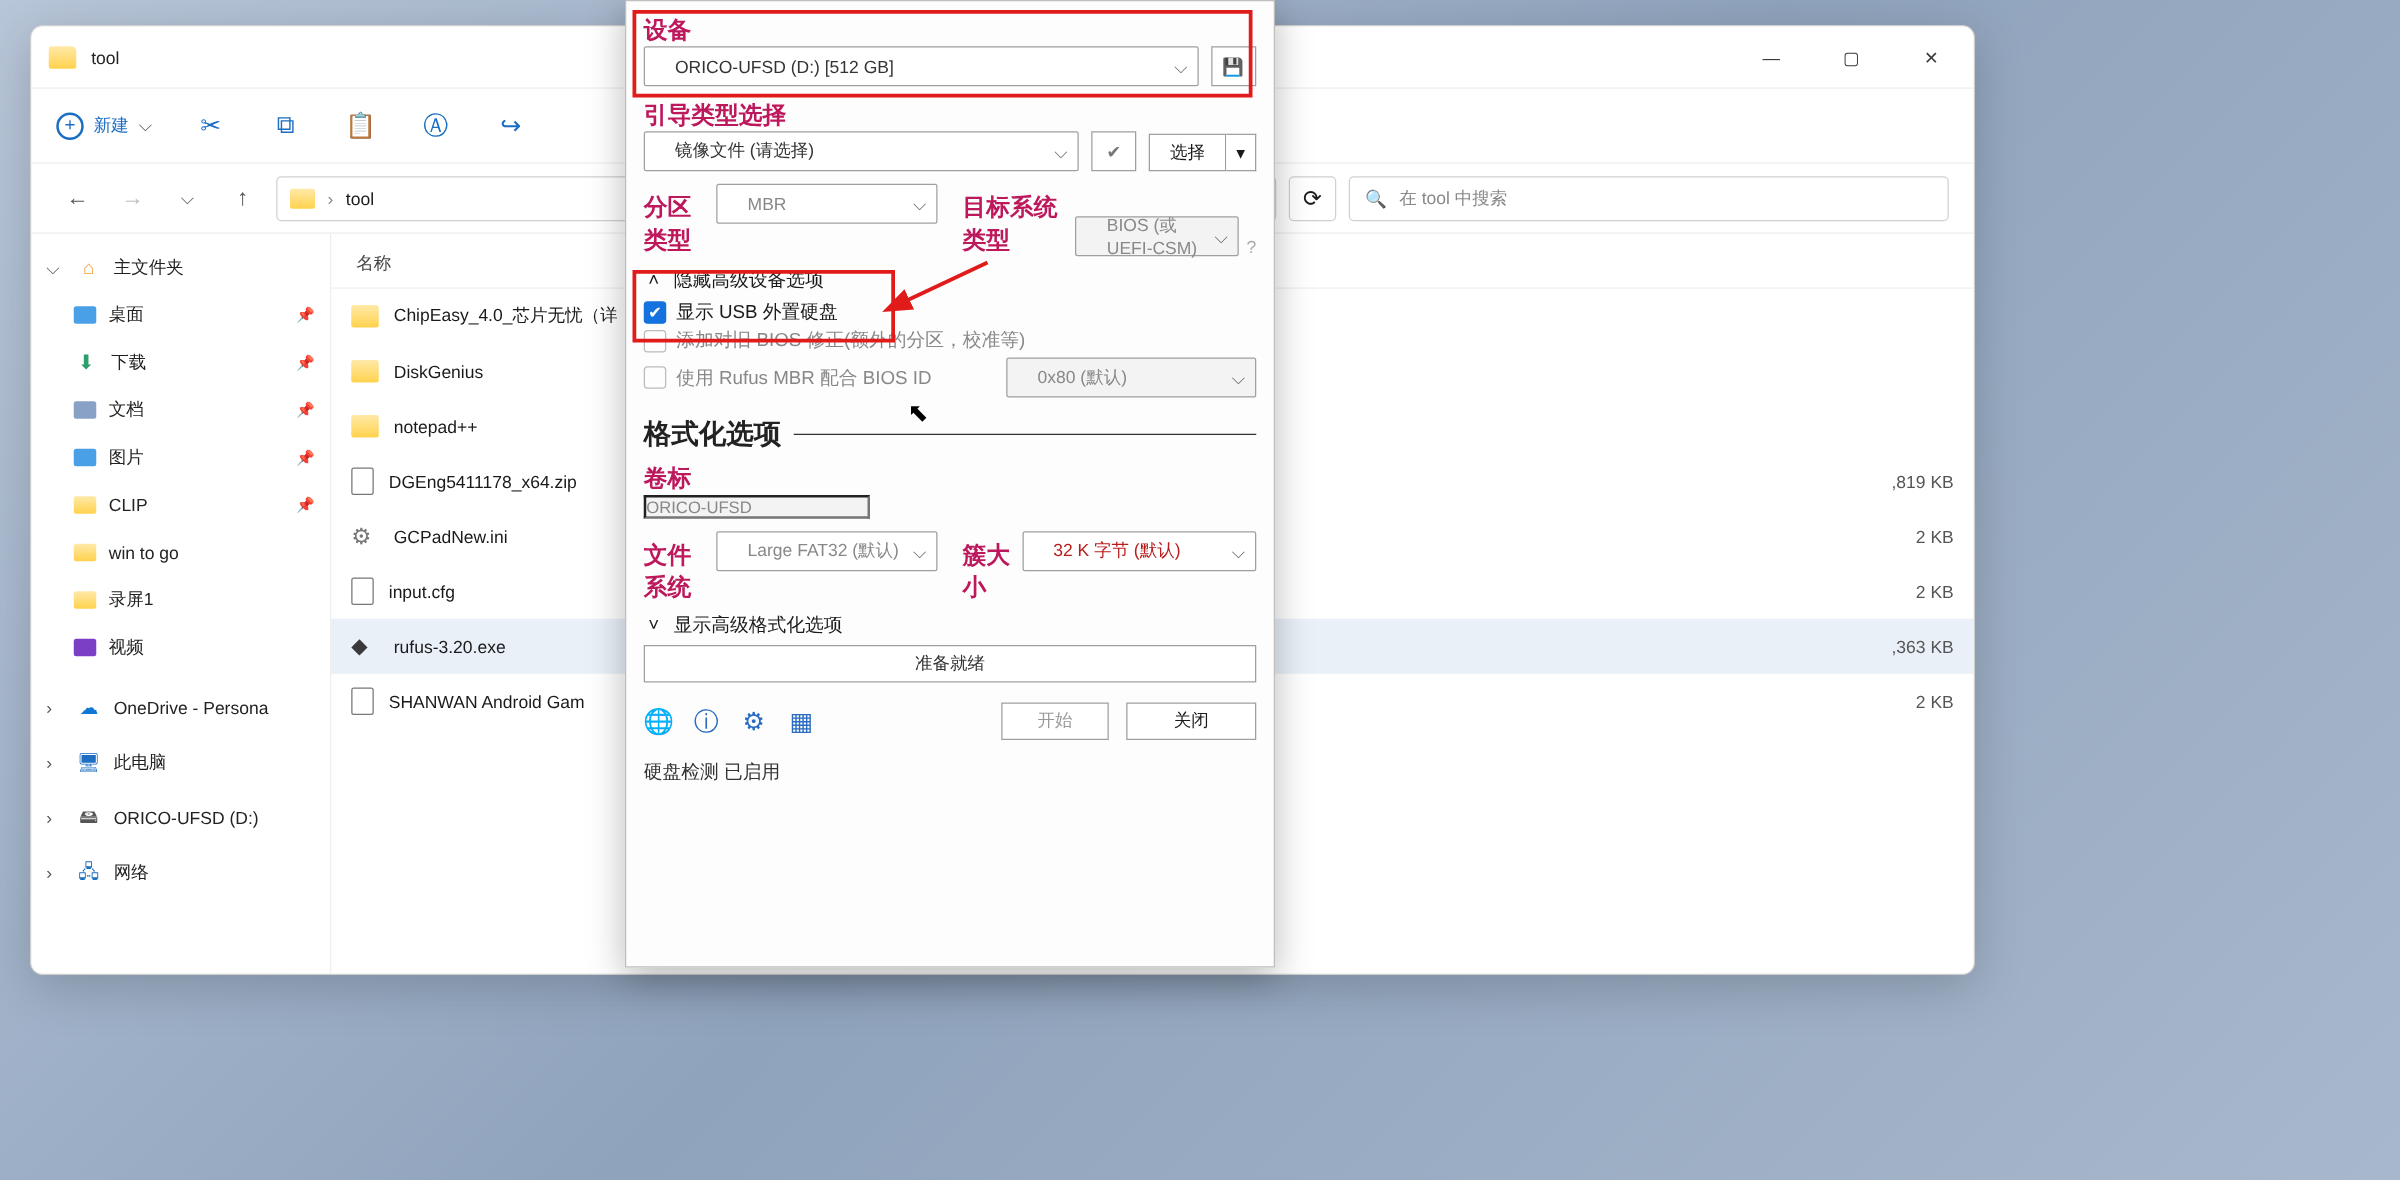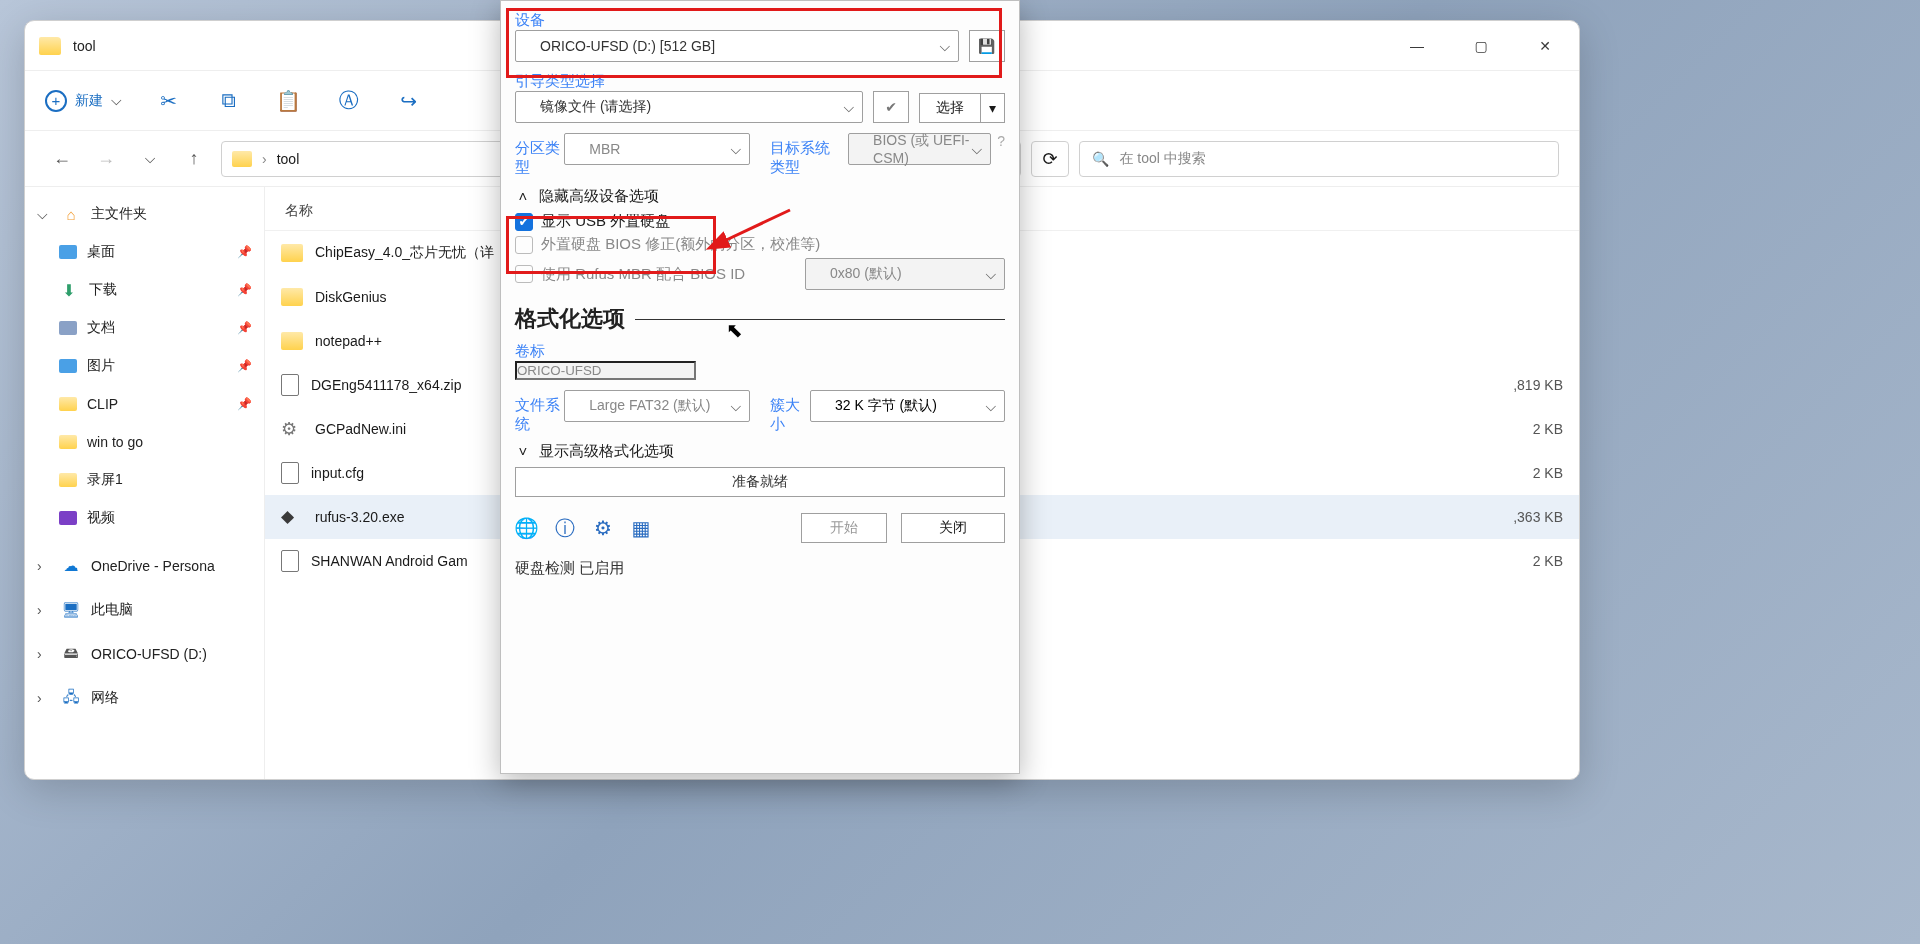--- a/index.html
+++ b/index.html
@@ -120,21 +120,21 @@
   .rufus {
     position:absolute;
     left: 500px; top: 0px;
     width: 520px; height: 774px;
     background:#fdfdfd;
     border:1px solid #bfbfbf;
     box-shadow: 0 8px 28px rgba(0,0,0,.28);
     padding: 0 14px 14px 14px;
     overflow:hidden;
   }
-  .rufus .sec-label { font-size:15px; color:#3b82f6; margin-top:6px; }
+  .rufus .sec-label { font-size:19px; color:#be185d; margin-top:6px;font-weight:bold; }
   .rufus .sec-head {
     font-size:22px; font-weight:600; color:#222;
     display:flex; align-items:center; gap:10px; margin:14px 0 8px 0;
   }
   .rufus .sec-head .rule { flex:1; height:1px; background:#333; }
   .rufus select, .rufus input[type=text], .rufus .selectlike {
     width:100%; height:32px; border:1px solid #9f9f9f; background:#fff;
     padding:0 8px; font-size:14px; color:#333; border-radius:2px;
     appearance:none;
   }
@@ -377,41 +377,41 @@
   <div class="row" style="margin-top:10px;gap:20px">
     <div class="col">
       <div class="sec-label">分区类型</div>
       <div class="selectlike">
         <span style="color:#888">MBR</span>
         <span class="caret">⌵</span>
       </div>
     </div>
     <div class="col">
       <div class="sec-label">目标系统类型</div>
-      <div class="row" style="gap:6px;align-items:flex-start">
+      <div class="row" style="gap:6px;align-items:flex-end">
         <div class="selectlike disabled" style="flex:1">
           <span>BIOS (或 UEFI-CSM)</span>
           <span class="caret">⌵</span>
         </div>
         <span style="color:#aaa">?</span>
       </div>
     </div>
   </div>
 
   <div class="toggle-row" style="margin-top:10px">
     <span class="tchev">˄</span>
     <span>隐藏高级设备选项</span>
   </div>
   <div class="chk-row">
     <span class="chkbox checked">✔</span>
     <span>显示 USB 外置硬盘</span>
   </div>
   <div class="chk-row" style="color:#888">
     <span class="chkbox" style="border-color:#bbb"></span>
-    <span>外置硬盘 BIOS 修正(额外的分区，校准等)</span>
+    <span>添加对旧 BIOS 修正(额外的分区，校准等)</span>
   </div>
   <div class="chk-row" style="color:#888">
     <span class="chkbox" style="border-color:#bbb"></span>
     <span>使用 Rufus MBR 配合 BIOS ID</span>
     <div class="selectlike disabled" style="width:200px;margin-left:auto">
       <span>0x80 (默认)</span>
       <span class="caret">⌵</span>
     </div>
   </div>
 
@@ -426,21 +426,21 @@
     <div class="col">
       <div class="sec-label">文件系统</div>
       <div class="selectlike">
         <span style="color:#888">Large FAT32 (默认)</span>
         <span class="caret">⌵</span>
       </div>
     </div>
     <div class="col">
       <div class="sec-label">簇大小</div>
       <div class="selectlike">
-        <span style="color:#000000">32 K 字节 (默认)</span>
+        <span style="color:#b91c1c">32 K 字节 (默认)</span>
         <span class="caret">⌵</span>
       </div>
     </div>
   </div>
 
   <div class="toggle-row" style="margin-top:8px">
     <span class="tchev">˅</span>
     <span>显示高级格式化选项</span>
   </div>
 

